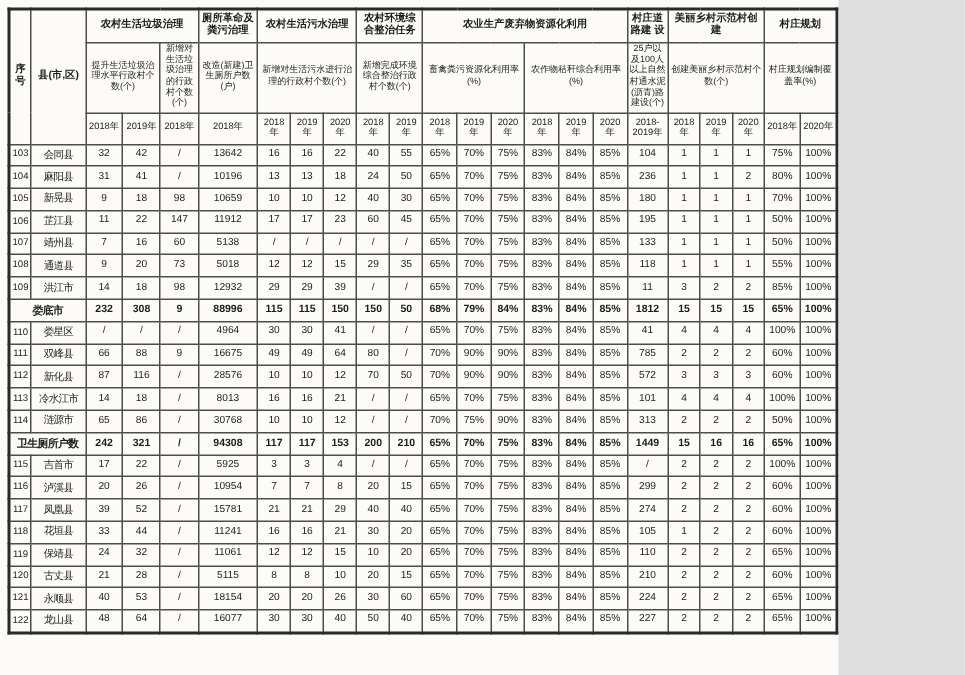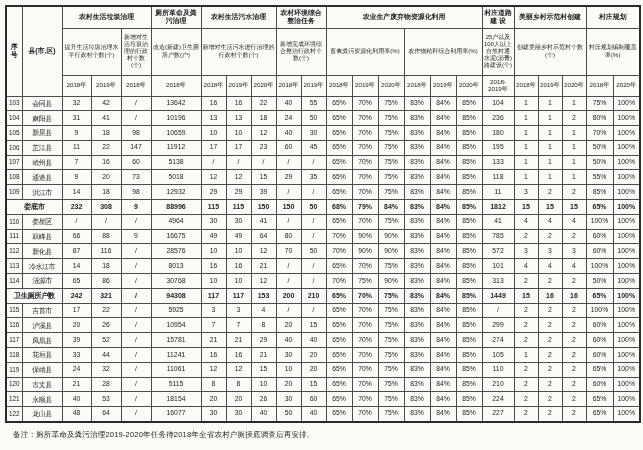--- a/index.html
+++ b/index.html
@@ -1,17 +1,17 @@
 <!DOCTYPE html>
 <html><head>
 <meta charset="utf-8">
 <style>
   html,body{margin:0;padding:0;background:#dedede;}
   .page{
-    width:643px;height:450px;position:relative;overflow:hidden;
+    width:559px;height:450px;position:relative;overflow:hidden;
     background:#fcfbf7;
     font-family:"Liberation Sans","DejaVu Sans",sans-serif;
     color:#1c1c1c;
   }
   table.main{
     position:absolute;left:5px;top:5px;
     border-collapse:collapse;table-layout:fixed;
     border:2px solid #2a2a2a;
     background:#fcfbf7;
   }
@@ -661,14 +661,13 @@
           <td>85%</td>
           <td>227</td>
           <td>2</td>
           <td>2</td>
           <td>2</td>
           <td>65%</td>
           <td>100%</td>
         </tr>
       </tbody>
   </table>
-  <div class="note">备注：厕所革命及粪污治理2019-2020年任务待2018年全省农村户厕摸底调查后再安排。</div>
 </div>
 
 </body></html>

